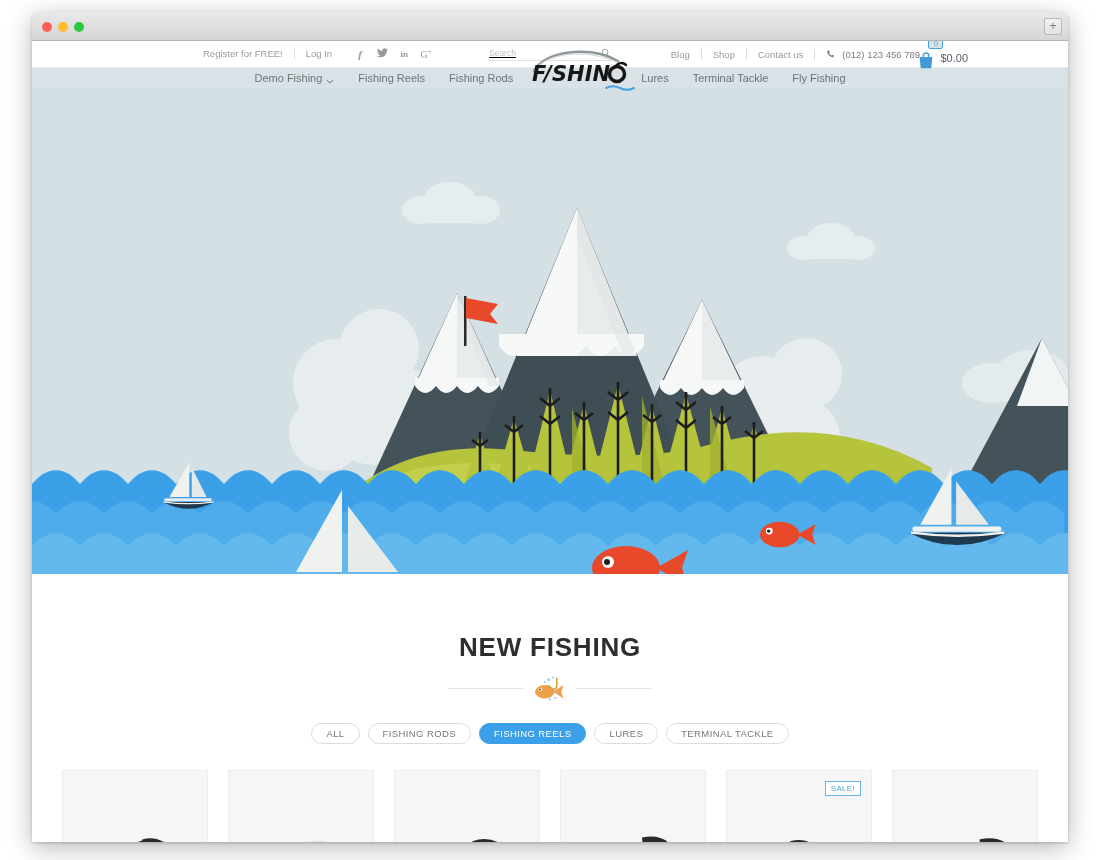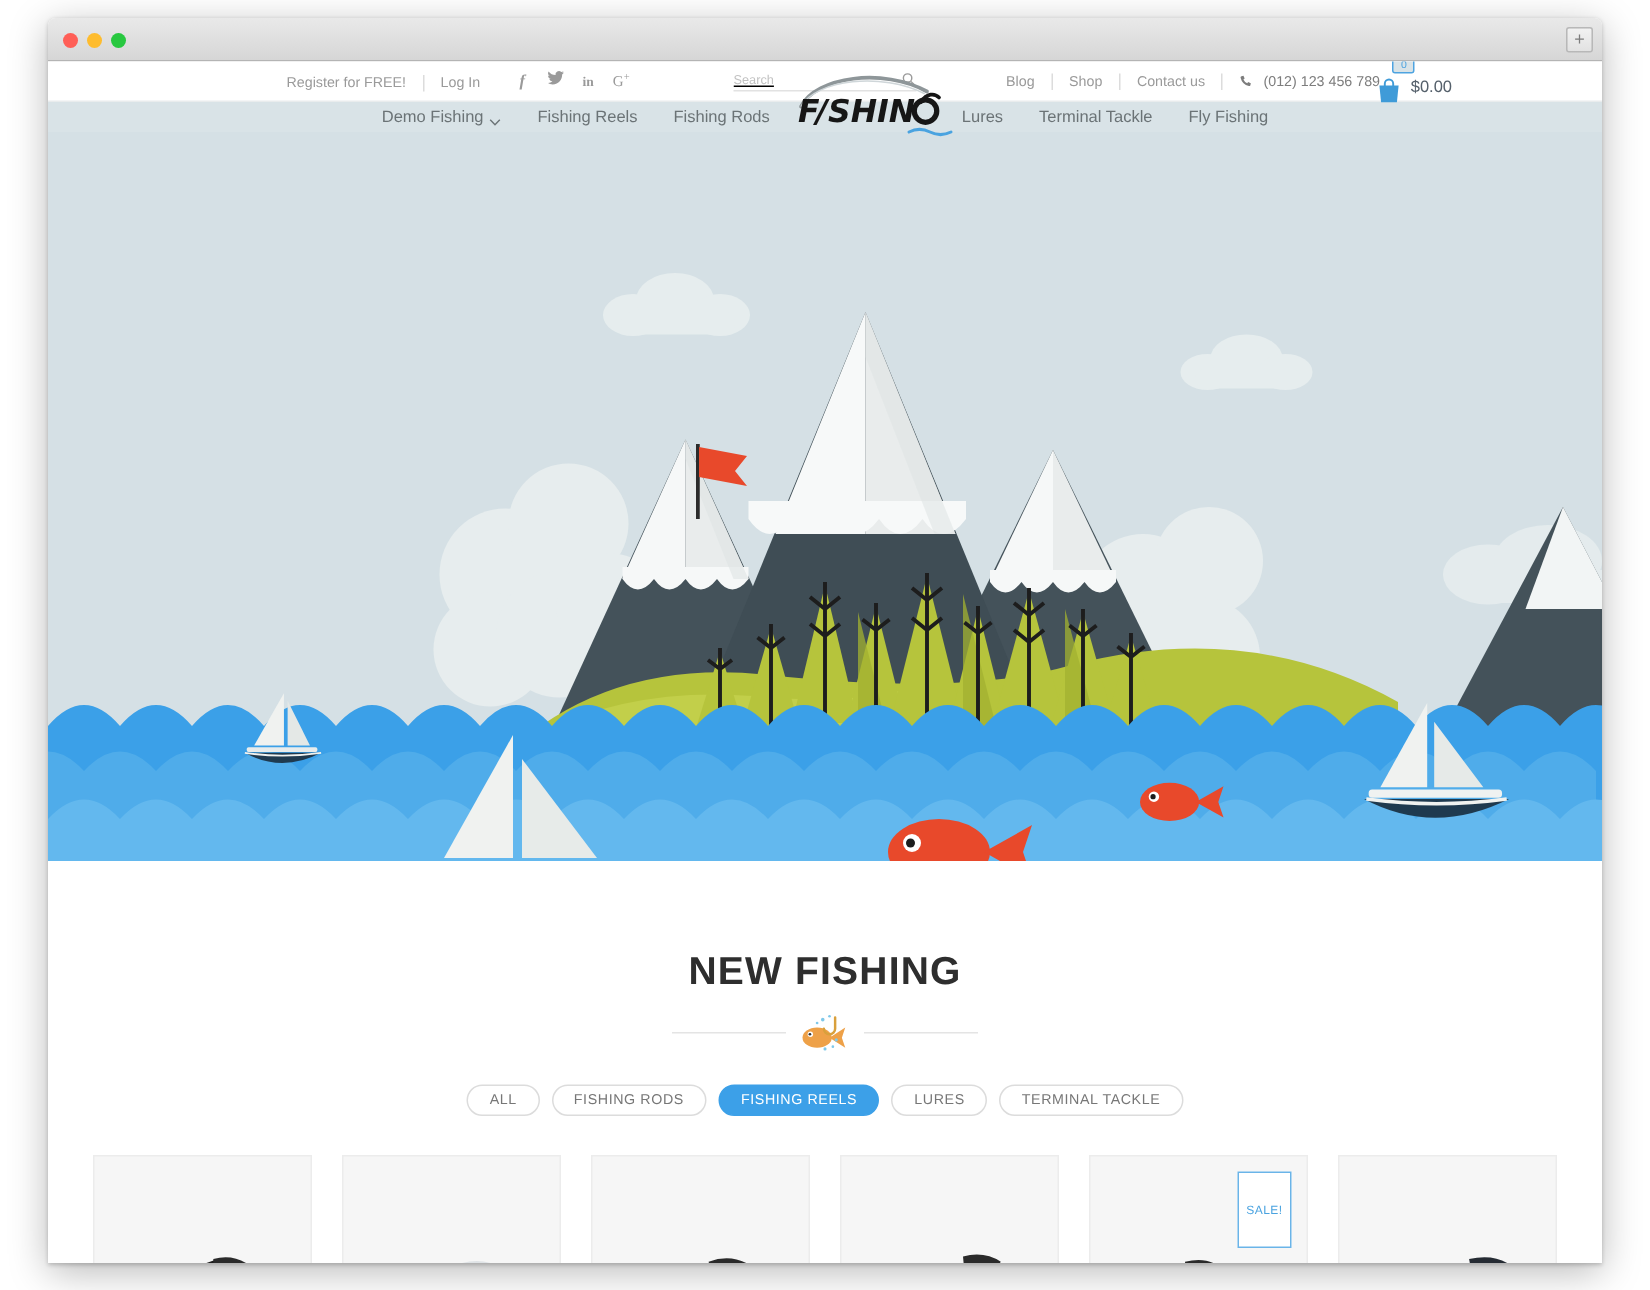--- a/index.html
+++ b/index.html
@@ -61,22 +61,22 @@
 
   
   .topbar {
     position: relative;
     height: 27px;
     background: #ffffff;
     border-bottom: 1px solid #e9eced;
     display: flex; align-items: center;
   }
   .topbar-left {
-    position: absolute; left: 148px;
-    display: flex; align-items: flex-end; gap: 0;
+    position: absolute; left: 160px;
+    display: flex; align-items: center; gap: 0;
     font-size: 9.5px; color: #9a9a9a;
   }
   .topbar-left a { color: #9a9a9a; text-decoration: none; padding: 0 11px; }
   .tb-sep { width: 1px; height: 11px; background: #dcdcdc; }
   .social { display: flex; align-items: center; gap: 0; margin-left: 6px; }
   .social span {
     width: 22px; text-align: center; color: #9a9a9a;
     font-size: 11px; font-family: "Liberation Serif", serif;
   }
 
@@ -199,21 +199,21 @@
     background: #f6f6f6;
     border: 1px solid #ececec;
     position: relative;
     overflow: hidden;
   }
   .sale-badge {
     position: absolute; right: 10px; top: 10px;
     border: 1px solid #6ab4e8;
     color: #4aa3e0;
     font-size: 8px; letter-spacing: .3px;
-    padding: 20px 5px; background: #fff;
+    padding: 2px 5px; background: #fff;
     z-index: 3;
   }
   .reel-img { position: absolute; left: 0; bottom: -22px; width: 100%; height: 100px; }
 </style>
 </head>
 <body>
 
 <div class="browser-window">
 
   <div class="titlebar">

